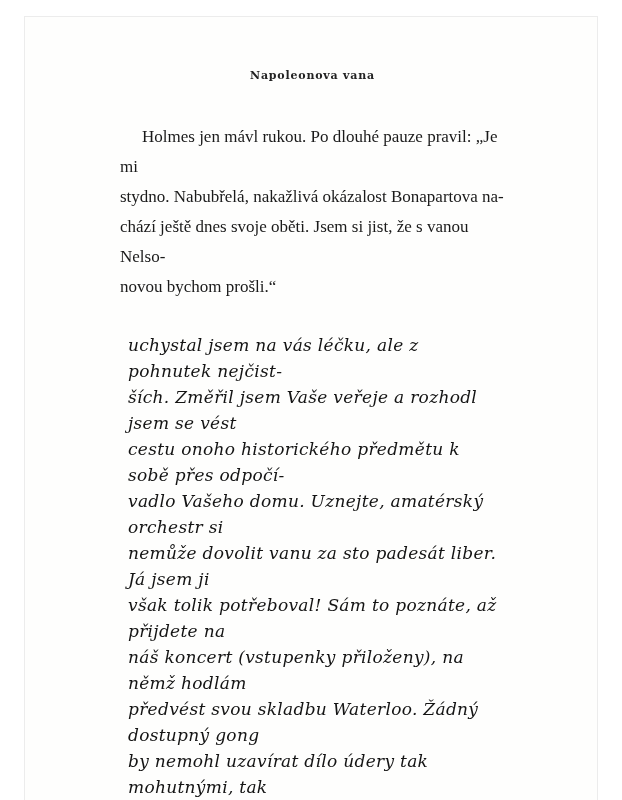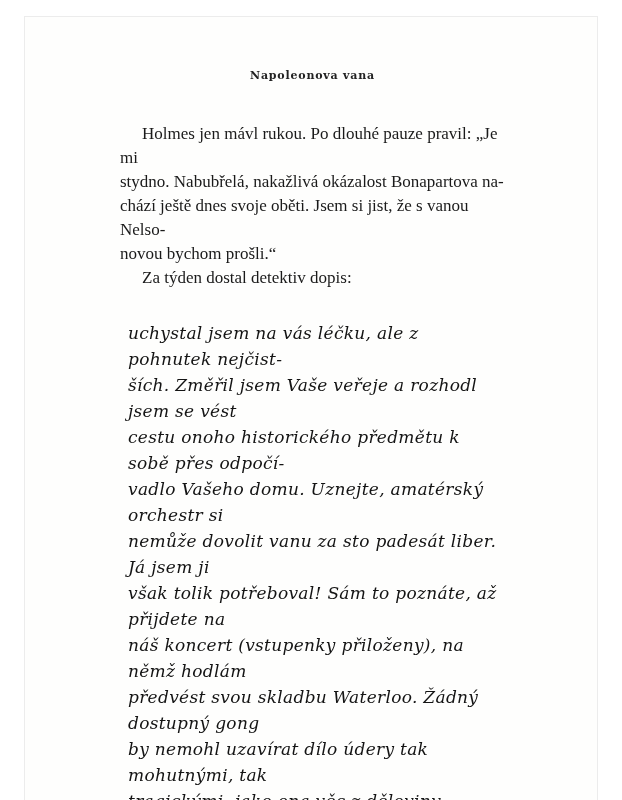--- a/index.html
+++ b/index.html
@@ -26,21 +26,21 @@
     text-align: center;
     font-family: "DejaVu Serif", serif;
     font-weight: 700;
     font-size: 11px;
     letter-spacing: 0.8px;
     color: #222;
   }
   .body-text {
     margin-top: 40px;
     font-size: 17px;
-    line-height: 24px;
+    line-height: 30px;
   }
   .lines {
     white-space: pre-line;
   }
   .para {
     margin: 0;
   }
   .indent {
     text-indent: 22px;
   }
@@ -64,21 +64,20 @@
 
 <div class="page">
 
   <div class="running-header">Napoleonova vana</div>
 
   <div class="body-text">
     <p class="para indent lines">Holmes jen mávl rukou. Po dlouhé pauze pravil: „Je mi
 stydno. Nabubřelá, nakažlivá okázalost Bonapartova na-
 chází ještě dnes svoje oběti. Jsem si jist, že s vanou Nelso-
 novou bychom prošli.“</p>
-    <p class="para indent">Za týden dostal detektiv dopis:</p>
   </div>
 
   <div class="letter">
     <div class="letter-body lines">uchystal jsem na vás léčku, ale z pohnutek nejčist-
 ších. Změřil jsem Vaše veřeje a rozhodl jsem se vést
 cestu onoho historického předmětu k sobě přes odpočí-
 vadlo Vašeho domu. Uznejte, amatérský orchestr si
 nemůže dovolit vanu za sto padesát liber. Já jsem ji
 však tolik potřeboval! Sám to poznáte, až přijdete na
 náš koncert (vstupenky přiloženy), na němž hodlám

